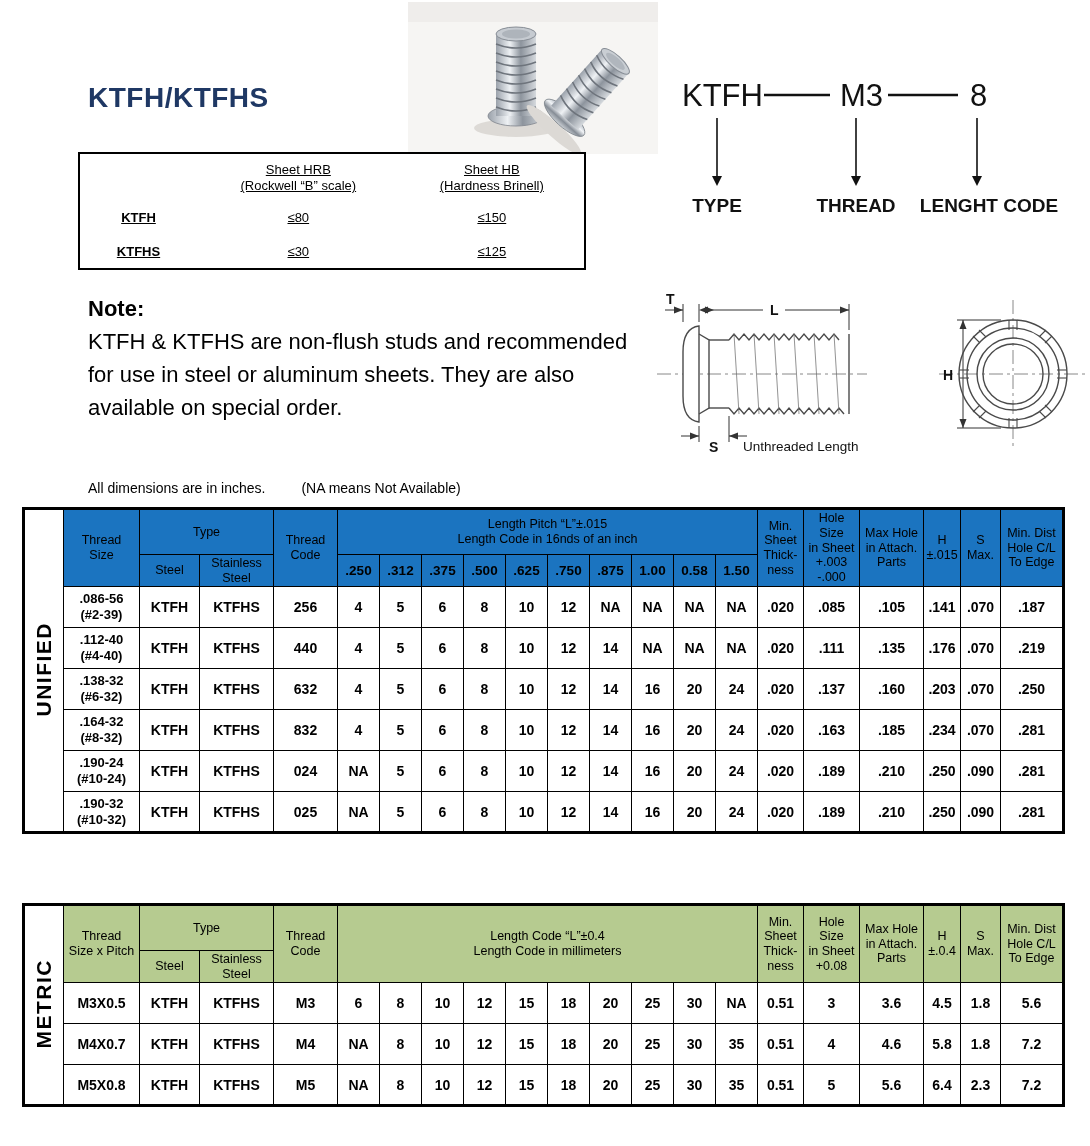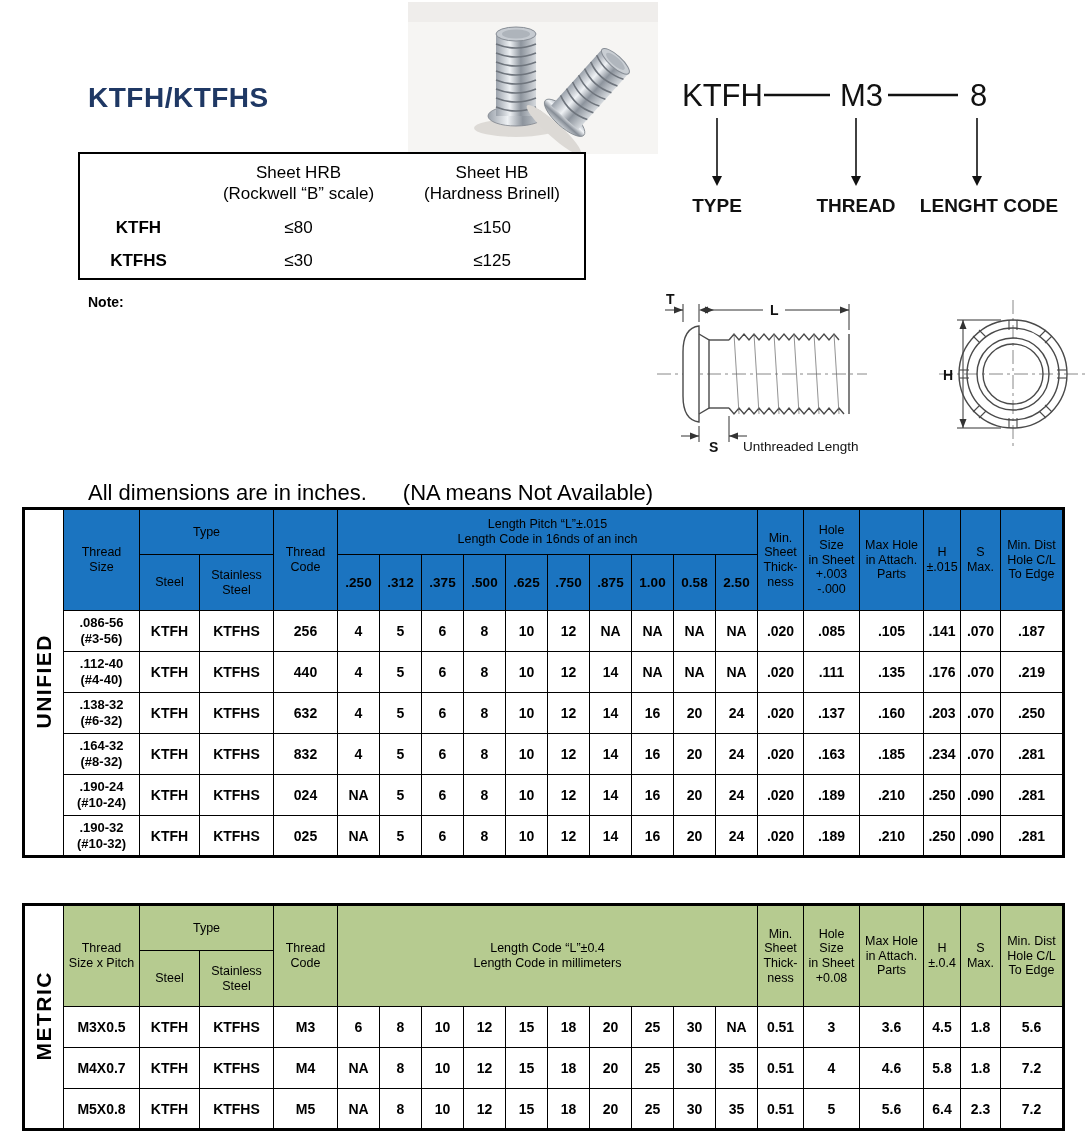--- a/index.html
+++ b/index.html
@@ -11,51 +11,51 @@
   .title { position: absolute; left: 88px; top: 82px; font-size: 28px; font-weight: bold; color: #1f3864; letter-spacing: 0.5px; }
 
   
   .photo { position: absolute; left: 408px; top: 2px; }
 
   
   .pn-diagram { position: absolute; left: 652px; top: 68px; }
 
   
   .hard-table { position: absolute; left: 78px; top: 152px; width: 508px; border: 2.5px solid #000; border-collapse: collapse; background: #fff; }
-  .hard-table td { text-align: center; vertical-align: middle; font-size: 17px; padding: 2px 4px; }
+  .hard-table td { text-align: center; vertical-align: middle; font-size: 13px; padding: 2px 4px; text-decoration: underline; }
   .hard-table .hname { font-weight: bold; width: 118px; }
   .hard-table .hhdr { line-height: 1.25; padding-top: 8px; padding-bottom: 6px; }
   .hard-table .hval { height: 34px; }
 
   
-  .note { position: absolute; left: 88px; top: 292px; width: 545px; font-size: 14px; line-height: 1.5; }
+  .note { position: absolute; left: 88px; top: 292px; width: 545px; font-size: 22px; line-height: 1.5; }
   .note .note-label { font-weight: bold; }
 
   
   .drawing { position: absolute; left: 643px; top: 286px; }
 
   
-  .tbl-caption { position: absolute; left: 88px; font-size: 22px; }
+  .tbl-caption { position: absolute; left: 88px; font-size: 14px; }
   .tbl-caption .na { margin-left: 36px; }
   .cap-uni { top: 480px; }
   .cap-met { top: 876px; }
 
   
   table.spec { position: absolute; left: 22px; border-collapse: collapse; table-layout: fixed; background: #fff; border: 3px solid #000; }
   .spec-uni { top: 507px; }
   .spec-met { top: 903px; }
   table.spec td, table.spec th { border: 1.5px solid #000; text-align: center; vertical-align: middle; padding: 0 1px; overflow: hidden; }
   table.spec th { font-weight: normal; font-size: 12.5px; line-height: 1.18; }
   .spec-uni th { background: #1b74c0; }
   .spec-met th { background: #b6cb90; }
   table.spec th.lensub { font-weight: bold; font-size: 13.5px; }
   table.spec td { font-weight: bold; font-size: 14px; background: #fff; height: 41px; }
   table.spec td.ts { font-size: 13px; line-height: 1.2; }
   table.spec tr.hr1 { height: 46px; }
-  table.spec tr.hr2 { height: 56px; }
+  table.spec tr.hr2 { height: 32px; }
   .spec-met tr.hr1, .spec-met tr.hr2 { height: 40px; }
   td.side { background: #fff; width: 40px; }
   .vlabel { writing-mode: vertical-rl; transform: rotate(180deg); font-weight: bold; font-size: 21px; letter-spacing: 1.5px; display: inline-block; }
 
   
   svg text { font-family: "Liberation Sans", sans-serif; fill: #111; }
 </style>
 </head>
 <body>
 
@@ -169,20 +169,21 @@
     <tr>
       <td class="hname hval">KTFHS</td>
       <td class="hval">≤30</td>
       <td class="hval">≤125</td>
     </tr>
   </tbody>
     </table>
 
   <div class="note">
     <div class="note-label">Note:</div>
+    <div>KTFH &amp; KTFHS are non-flush studs and recommended for use in steel or aluminum sheets. They are also available on special order.</div>
   </div>
 
   <div class="drawing">
     <svg width="447" height="174" viewBox="0 0 447 174">
 
       <g stroke="#888" stroke-width="1" stroke-dasharray="14 4 3 4">
         <line x1="14" y1="88" x2="224" y2="88"></line>
         <line x1="296" y1="88" x2="442" y2="88"></line>
         <line x1="370" y1="14" x2="370" y2="162"></line>
       </g>
@@ -350,26 +351,26 @@
           </th>
         <th class="lensub">.250</th>
         <th class="lensub">.312</th>
         <th class="lensub">.375</th>
         <th class="lensub">.500</th>
         <th class="lensub">.625</th>
         <th class="lensub">.750</th>
         <th class="lensub">.875</th>
         <th class="lensub">1.00</th>
         <th class="lensub">0.58</th>
-        <th class="lensub">2.50</th>
+        <th class="lensub">1.50</th>
       </tr>
     <tr>
           <td class="ts">
             <div>.086-56</div>
-            <div>(#3-56)</div>
+            <div>(#2-39)</div>
           </td>
           <td>KTFH</td>
           <td>KTFHS</td>
           <td>256</td>
           <td>4</td>
           <td>5</td>
           <td>6</td>
           <td>8</td>
           <td>10</td>
           <td>12</td>

